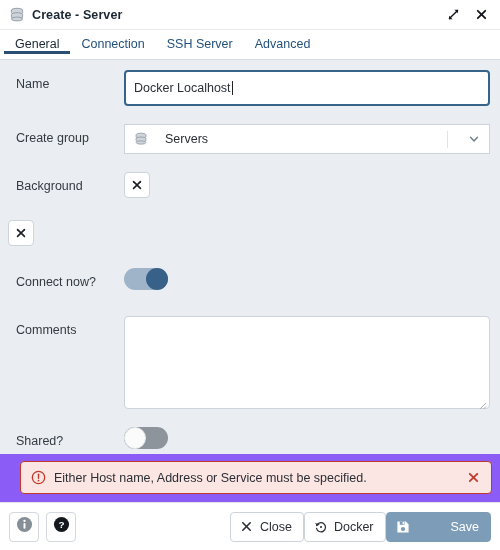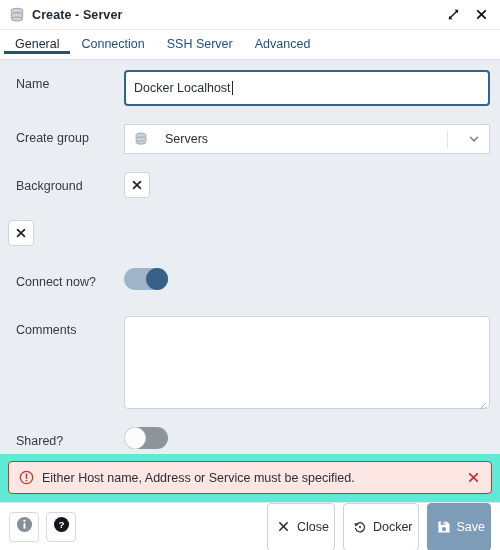--- a/index.html
+++ b/index.html
@@ -156,22 +156,22 @@
   }
   .resize-grip {
     position: absolute; right: 2px; bottom: 2px;
     width: 10px; height: 10px;
     color: #a9b2bb;
   }
 
   
   .error-wrap {
     flex: 0 0 auto;
-    background: #5eead4;
-    padding: 7px 8px 8px 8px;
+    background: #8b5cf6;
+    padding: 7px 8px 8px 20px;
   }
   .error-bar {
     height: 33px;
     background: #fbe6e4;
     border: 1px solid #c0392b;
     border-radius: 4px;
     display: flex; align-items: center;
     padding: 0 9px 0 10px;
   }
   .error-bar .err-icon { width: 15px; height: 15px; flex: 0 0 15px; margin-right: 8px; }
@@ -196,36 +196,37 @@
   .footer .spacer { flex: 1 1 auto; }
   .icon-btn {
     width: 30px; height: 30px;
     border: 1px solid #d3d9df;
     border-radius: 4px;
     background: #ffffff;
     display: flex; align-items: center; justify-content: center;
     cursor: pointer; margin-right: 7px;
   }
   .btn {
-    height: 48px;
+    height: 30px;
     border: 1px solid #ccd3da;
     border-radius: 4px;
     background: #ffffff;
     display: flex; align-items: center;
-    padding: 0 5px 0 9px;
+    padding: 0 11px 0 9px;
     font-size: 12.5px; color: #2b2f35;
-    cursor: pointer; margin-left: 8px;
+    cursor: pointer; 
     white-space: nowrap;
   }
   .btn .bicon { width: 14px; height: 14px; margin-right: 6px; flex:0 0 14px; }
   .btn.save {
     background: #7d9cb7;
     border-color: #7d9cb7;
     color: #ffffff;
     cursor: default;
+    gap: 35px;
   }
 </style>
 </head>
 <body>
 
 <div class="dialog">
 
   <div class="titlebar">
     <span class="tb-icon">
       <svg viewBox="0 0 16 16" width="16" height="16">

